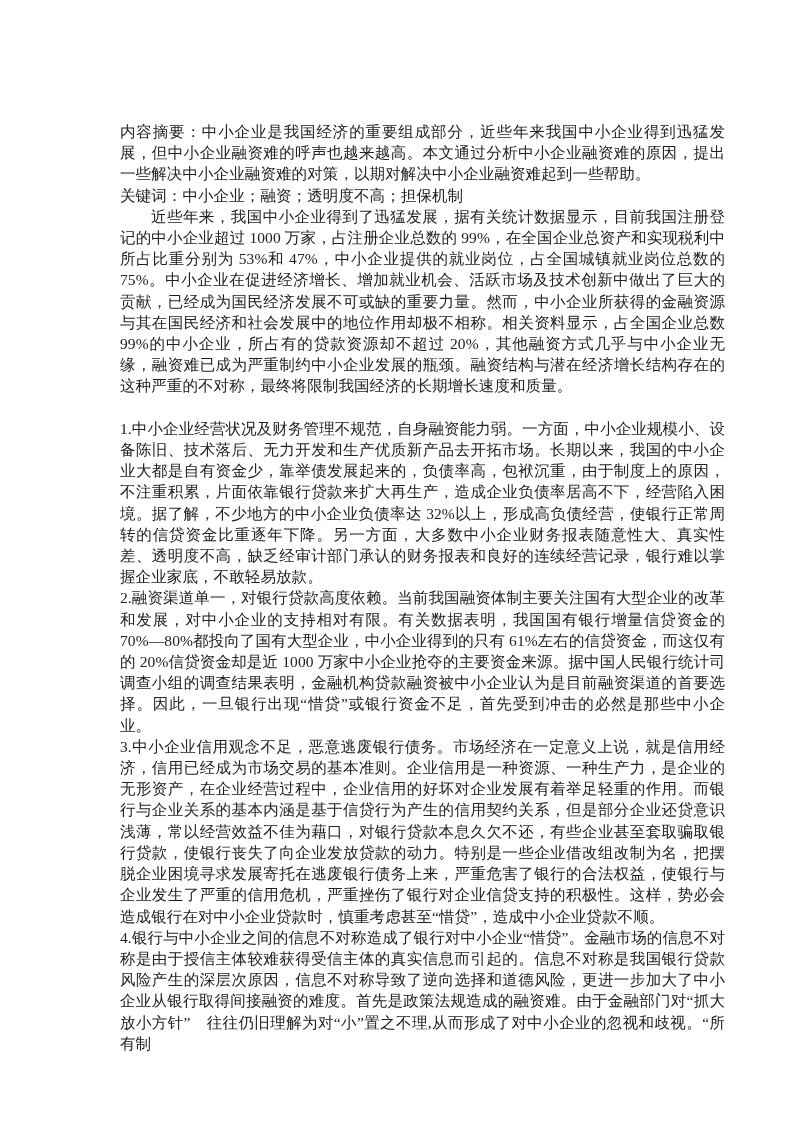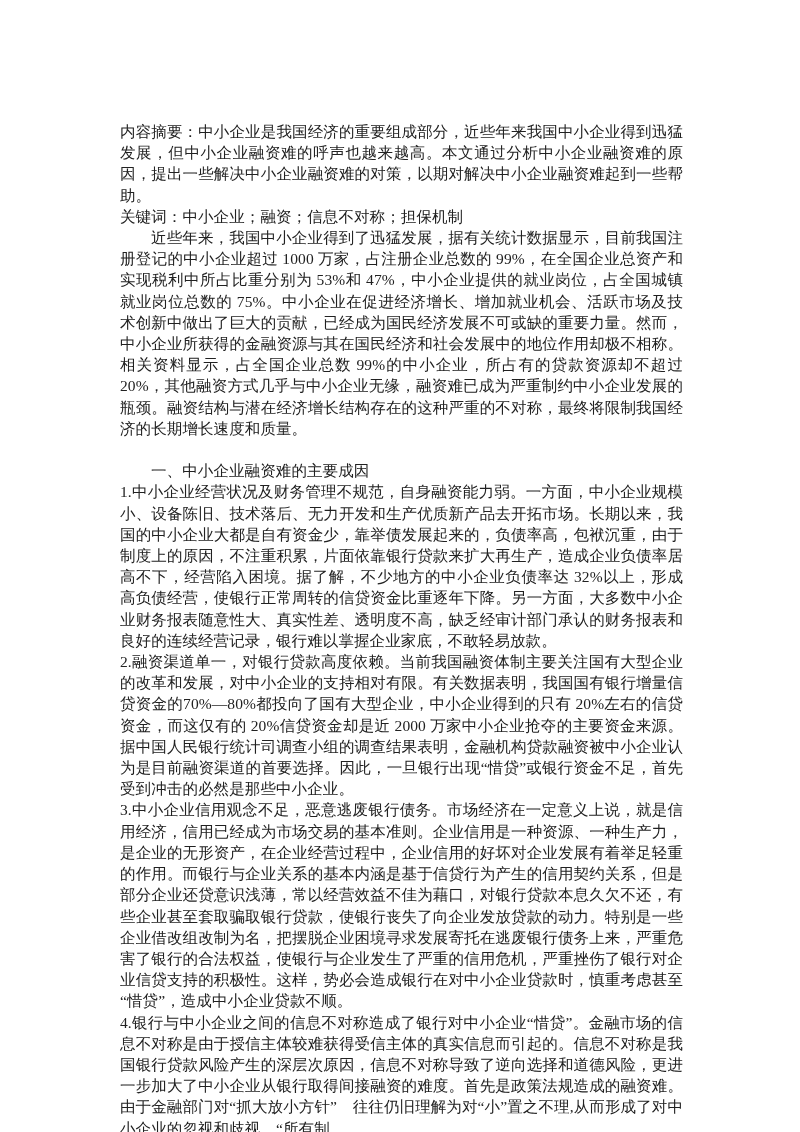--- a/index.html
+++ b/index.html
@@ -9,21 +9,21 @@
   body {
     width: 800px;
     height: 1132px;
     background: #ffffff;
     overflow: hidden;
   }
   .page {
     box-sizing: border-box;
     width: 800px;
     height: 1132px;
-    padding: 121px 117px 0 120px;
+    padding: 121px 75px 0 120px;
     background: #ffffff;
     font-family: "Liberation Serif", "DejaVu Serif", serif;
     color: #212121;
   }
   .para {
     margin: 0;
     font-size: 15.5px;
     line-height: 21.2px;
     text-align: justify;
     text-justify: inter-ideograph;
@@ -34,21 +34,20 @@
   }
   .spacer {
     height: 21.2px;
   }
 </style>
 </head>
 <body>
 
 <div class="page">
   <p class="para">内容摘要：中小企业是我国经济的重要组成部分，近些年来我国中小企业得到迅猛发展，但中小企业融资难的呼声也越来越高。本文通过分析中小企业融资难的原因，提出一些解决中小企业融资难的对策，以期对解决中小企业融资难起到一些帮助。</p>
-  <p class="para">关键词：中小企业；融资；信息不对称；担保机制</p>
+  <p class="para">关键词：中小企业；融资；透明度不高；担保机制</p>
   <p class="para indent2">近些年来，我国中小企业得到了迅猛发展，据有关统计数据显示，目前我国注册登记的中小企业超过 1000 万家，占注册企业总数的 99%，在全国企业总资产和实现税利中所占比重分别为 53%和 47%，中小企业提供的就业岗位，占全国城镇就业岗位总数的 75%。中小企业在促进经济增长、增加就业机会、活跃市场及技术创新中做出了巨大的贡献，已经成为国民经济发展不可或缺的重要力量。然而，中小企业所获得的金融资源与其在国民经济和社会发展中的地位作用却极不相称。相关资料显示，占全国企业总数 99%的中小企业，所占有的贷款资源却不超过 20%，其他融资方式几乎与中小企业无缘，融资难已成为严重制约中小企业发展的瓶颈。融资结构与潜在经济增长结构存在的这种严重的不对称，最终将限制我国经济的长期增长速度和质量。</p>
   <div class="spacer"></div>
-  <p class="para indent2">一、中小企业融资难的主要成因</p>
   <p class="para">1.中小企业经营状况及财务管理不规范，自身融资能力弱。一方面，中小企业规模小、设备陈旧、技术落后、无力开发和生产优质新产品去开拓市场。长期以来，我国的中小企业大都是自有资金少，靠举债发展起来的，负债率高，包袱沉重，由于制度上的原因，不注重积累，片面依靠银行贷款来扩大再生产，造成企业负债率居高不下，经营陷入困境。据了解，不少地方的中小企业负债率达 32%以上，形成高负债经营，使银行正常周转的信贷资金比重逐年下降。另一方面，大多数中小企业财务报表随意性大、真实性差、透明度不高，缺乏经审计部门承认的财务报表和良好的连续经营记录，银行难以掌握企业家底，不敢轻易放款。</p>
-  <p class="para">2.融资渠道单一，对银行贷款高度依赖。当前我国融资体制主要关注国有大型企业的改革和发展，对中小企业的支持相对有限。有关数据表明，我国国有银行增量信贷资金的70%—80%都投向了国有大型企业，中小企业得到的只有 20%左右的信贷资金，而这仅有的 20%信贷资金却是近 2000 万家中小企业抢夺的主要资金来源。据中国人民银行统计司调查小组的调查结果表明，金融机构贷款融资被中小企业认为是目前融资渠道的首要选择。因此，一旦银行出现“惜贷”或银行资金不足，首先受到冲击的必然是那些中小企业。</p>
+  <p class="para">2.融资渠道单一，对银行贷款高度依赖。当前我国融资体制主要关注国有大型企业的改革和发展，对中小企业的支持相对有限。有关数据表明，我国国有银行增量信贷资金的70%—80%都投向了国有大型企业，中小企业得到的只有 61%左右的信贷资金，而这仅有的 20%信贷资金却是近 1000 万家中小企业抢夺的主要资金来源。据中国人民银行统计司调查小组的调查结果表明，金融机构贷款融资被中小企业认为是目前融资渠道的首要选择。因此，一旦银行出现“惜贷”或银行资金不足，首先受到冲击的必然是那些中小企业。</p>
   <p class="para">3.中小企业信用观念不足，恶意逃废银行债务。市场经济在一定意义上说，就是信用经济，信用已经成为市场交易的基本准则。企业信用是一种资源、一种生产力，是企业的无形资产，在企业经营过程中，企业信用的好坏对企业发展有着举足轻重的作用。而银行与企业关系的基本内涵是基于信贷行为产生的信用契约关系，但是部分企业还贷意识浅薄，常以经营效益不佳为藉口，对银行贷款本息久欠不还，有些企业甚至套取骗取银行贷款，使银行丧失了向企业发放贷款的动力。特别是一些企业借改组改制为名，把摆脱企业困境寻求发展寄托在逃废银行债务上来，严重危害了银行的合法权益，使银行与企业发生了严重的信用危机，严重挫伤了银行对企业信贷支持的积极性。这样，势必会造成银行在对中小企业贷款时，慎重考虑甚至“惜贷”，造成中小企业贷款不顺。</p>
   <p class="para">4.银行与中小企业之间的信息不对称造成了银行对中小企业“惜贷”。金融市场的信息不对称是由于授信主体较难获得受信主体的真实信息而引起的。信息不对称是我国银行贷款风险产生的深层次原因，信息不对称导致了逆向选择和道德风险，更进一步加大了中小企业从银行取得间接融资的难度。首先是政策法规造成的融资难。由于金融部门对“抓大放小方针”　往往仍旧理解为对“小”置之不理,从而形成了对中小企业的忽视和歧视。“所有制</p>
 </div>
 
 </body></html>

